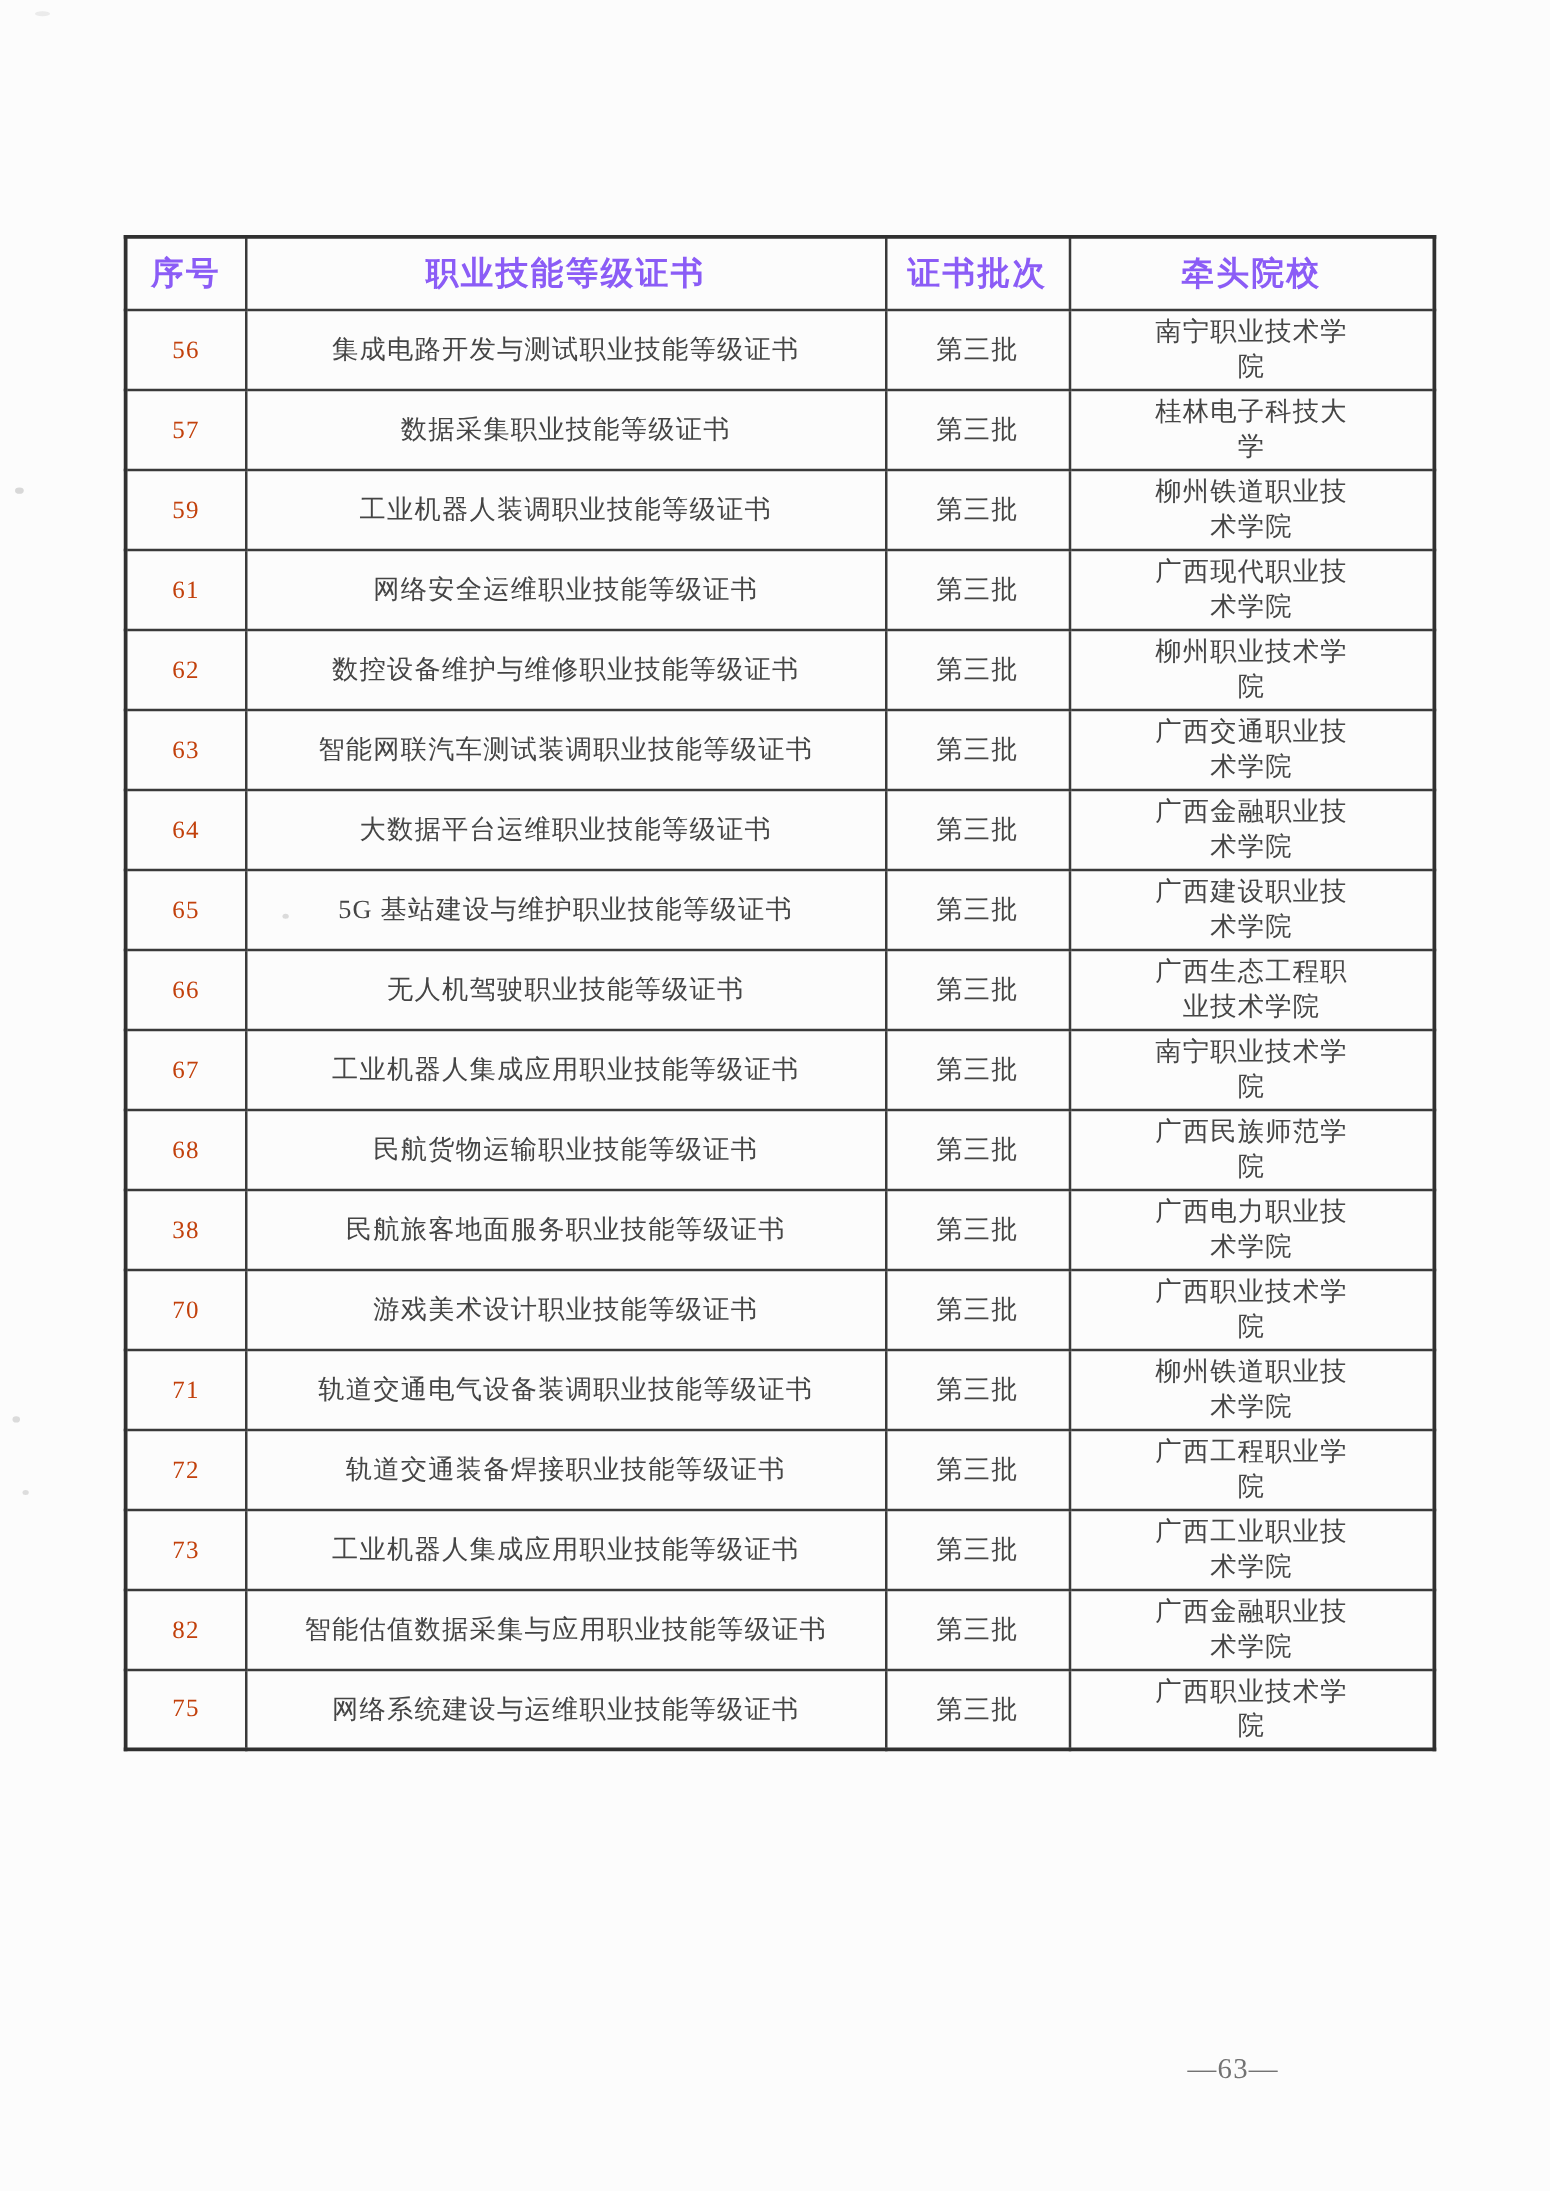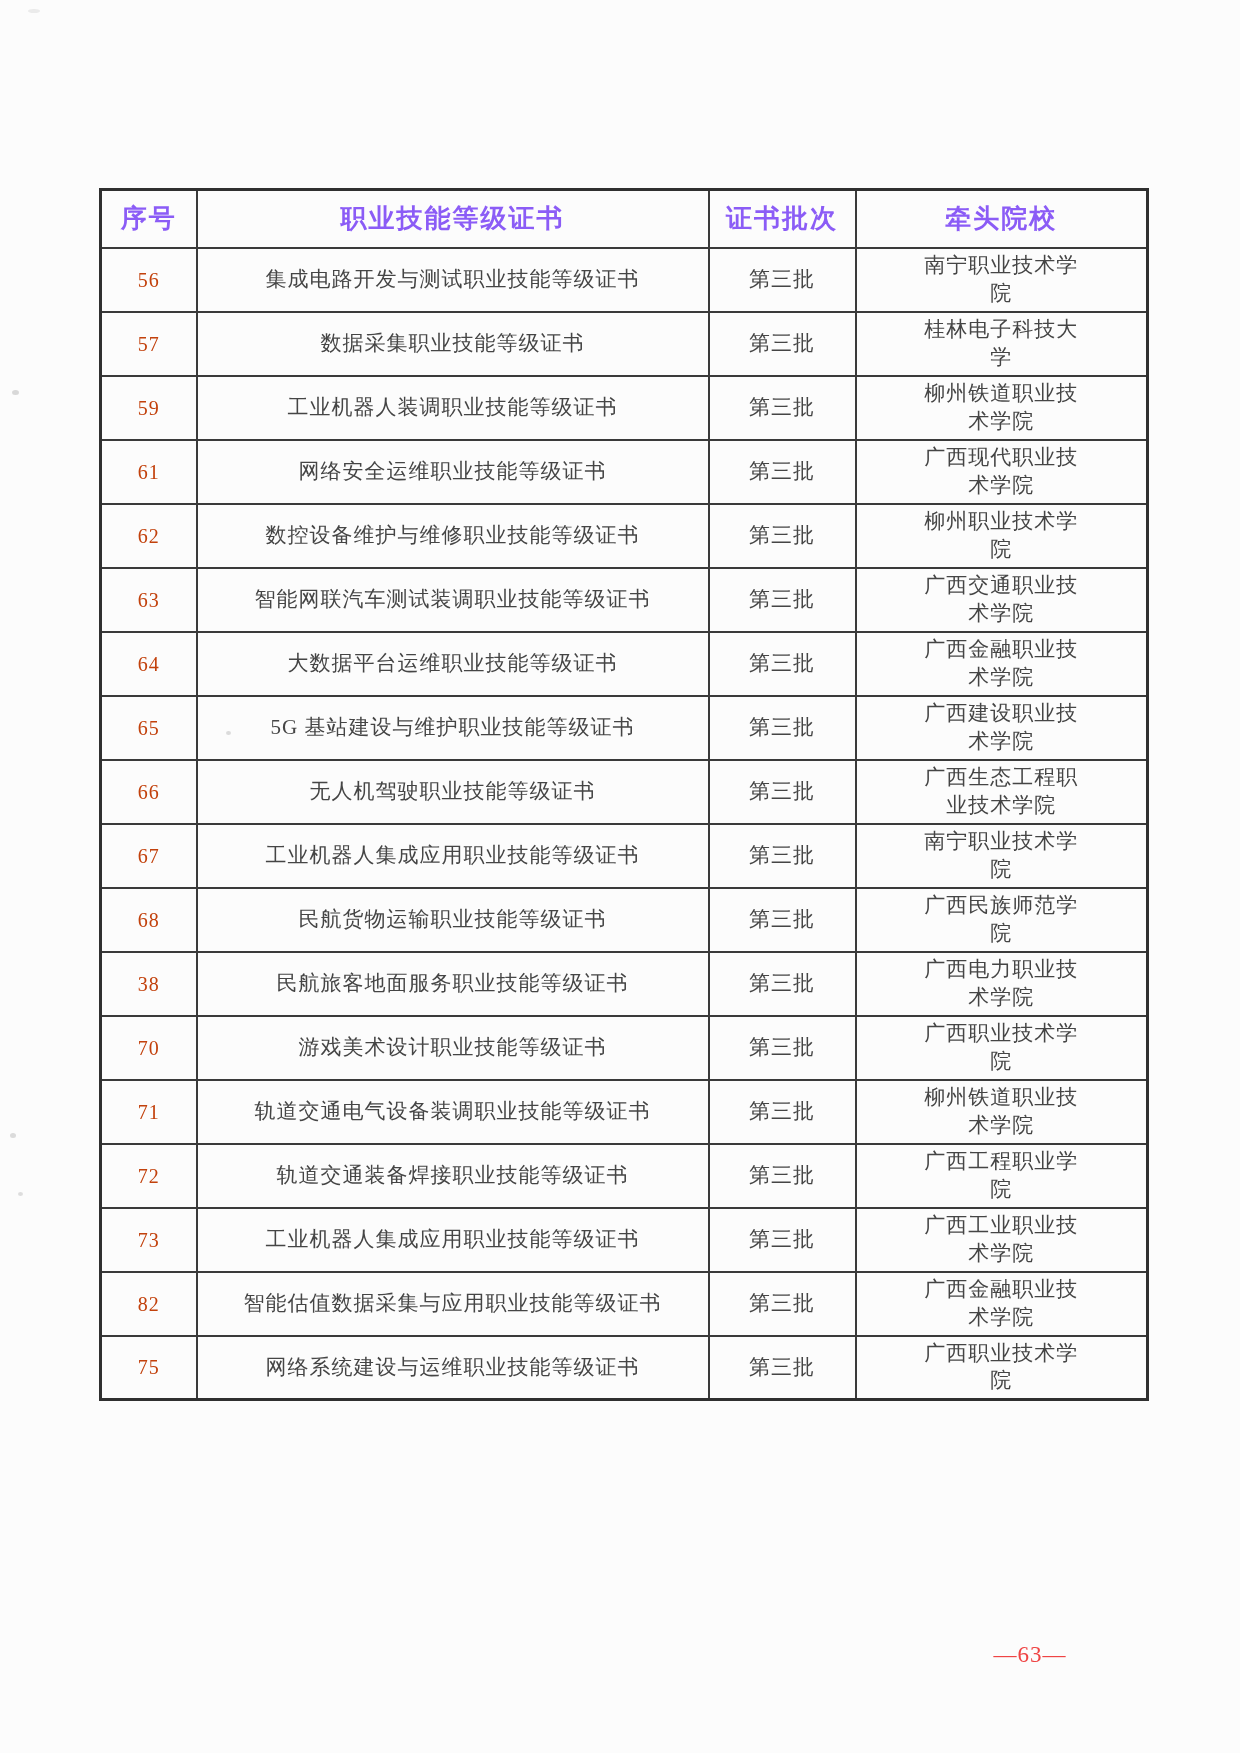--- a/index.html
+++ b/index.html
@@ -41,23 +41,23 @@
     line-height: 1.3;
   }
   .cert-table td.no-cell { font-size: 20px; color: #c2410c; letter-spacing: 1px; }
   .cert-table td.inst-cell { padding: 0 58px; }
   .cert-table td.batch-cell { letter-spacing: 1px; }
   .page-number {
     position: absolute;
     top: 1642px;
     left: 950px;
     width: 160px;
-    text-align: center;
+    text-align: left;
     font-size: 23px;
-    color: #ef4444;
+    color: #737373;
     letter-spacing: 1px;
   }
   .speck {
     position: absolute;
     background: #b9b9b9;
     border-radius: 50%;
   }
   .speck.s1 { left: 12px;  top: 390px;  width: 7px;  height: 5px; opacity: .55; }
   .speck.s2 { left: 10px;  top: 1133px; width: 6px;  height: 5px; opacity: .5; }
   .speck.s3 { left: 18px;  top: 1192px; width: 5px;  height: 4px; opacity: .45; }

